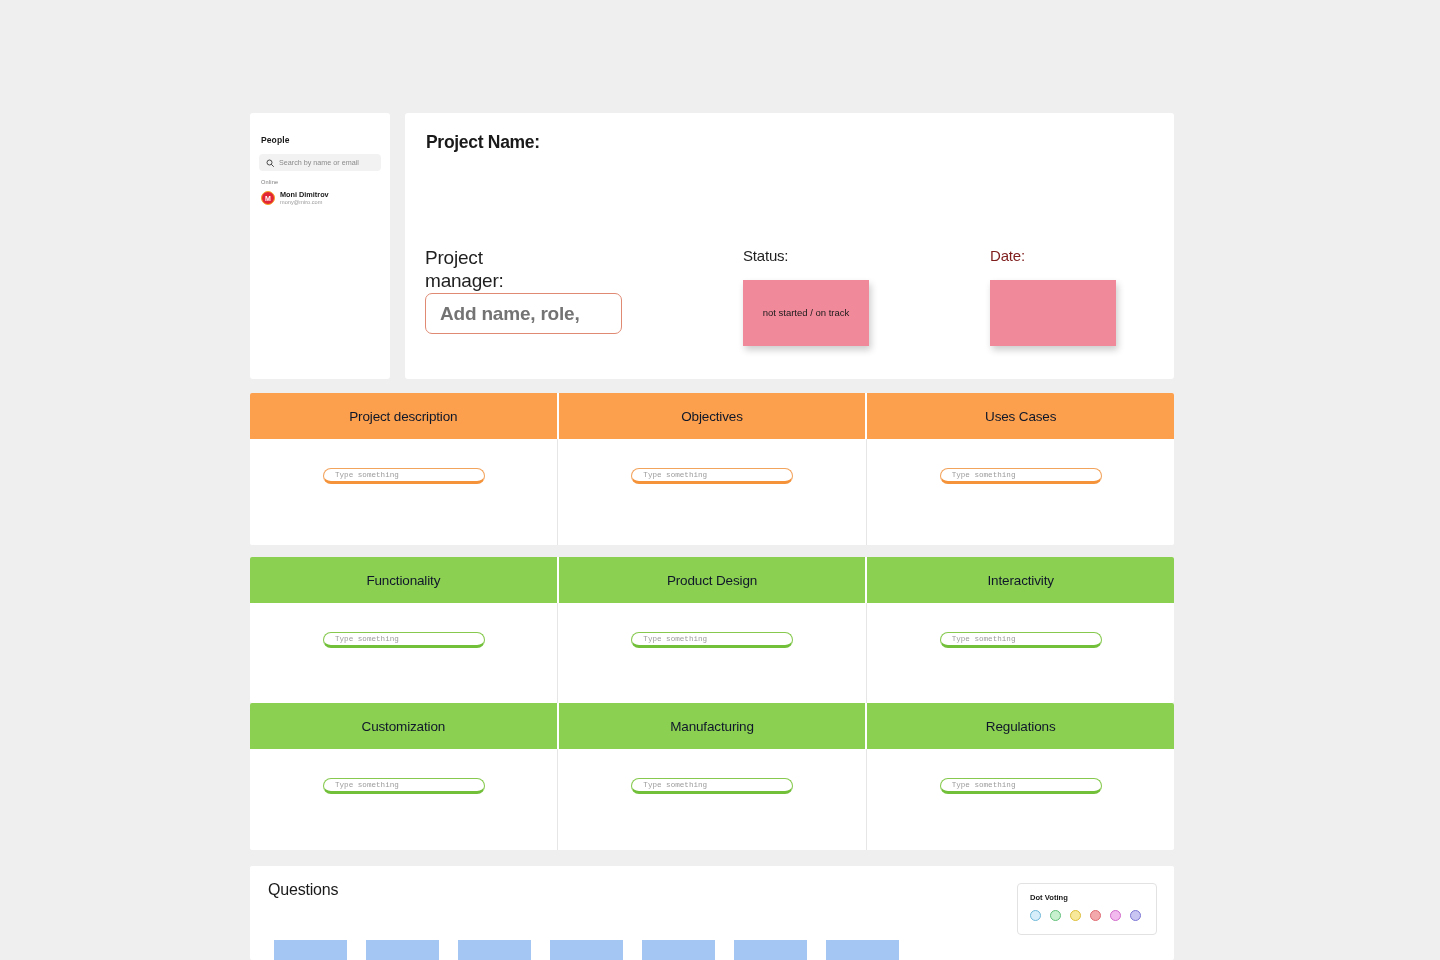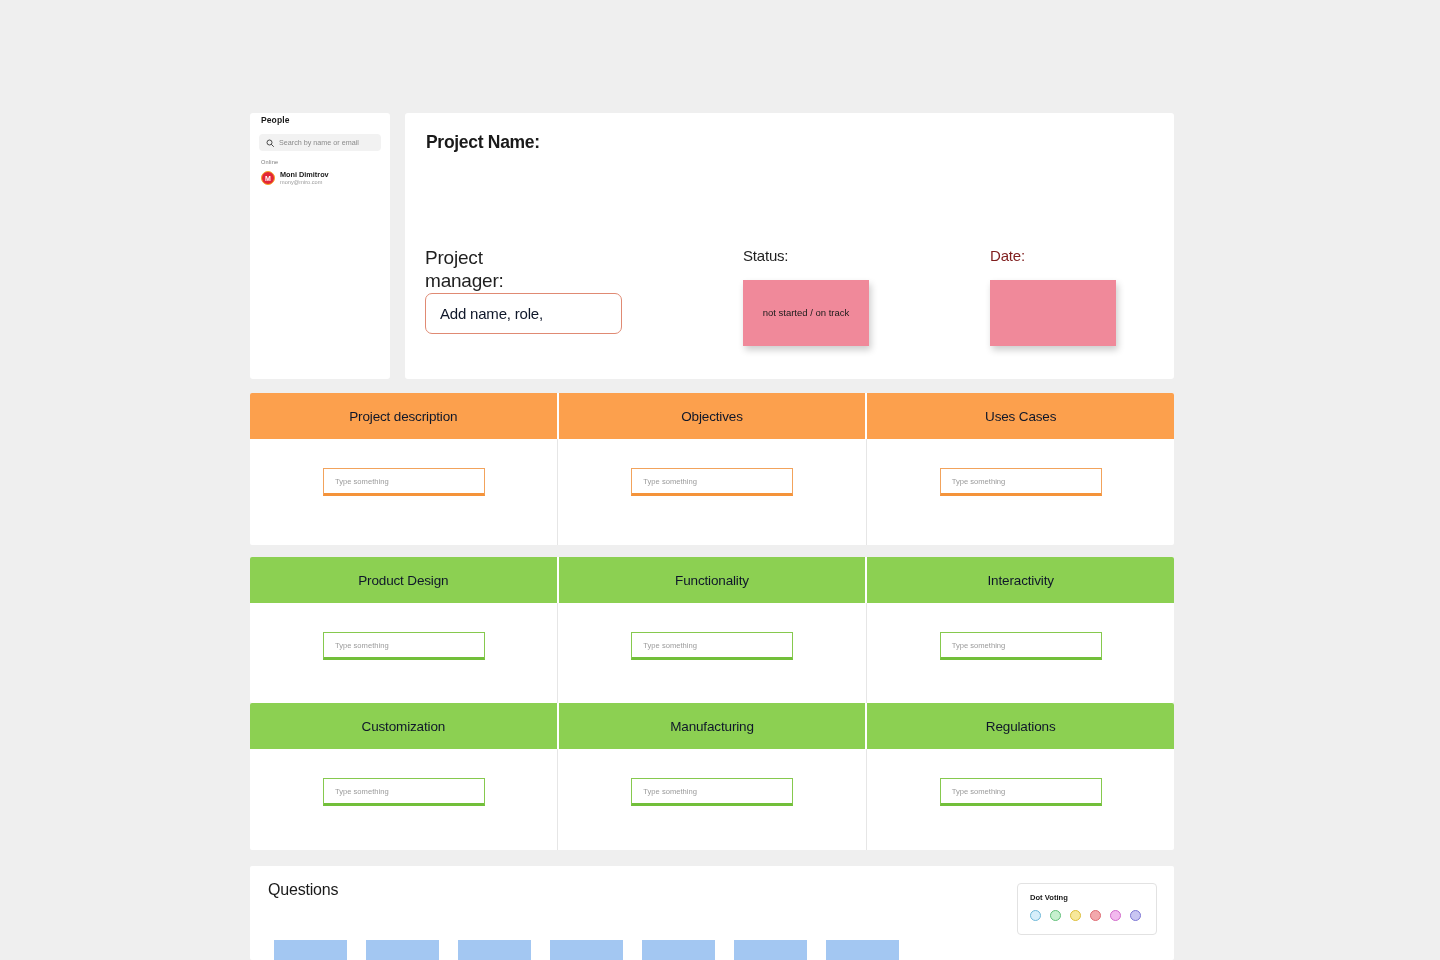--- a/index.html
+++ b/index.html
@@ -26,21 +26,21 @@
 
   .people-panel {
     position: absolute;
     left: 0;
     top: 0;
     width: 140px;
     height: 266px;
     background: #ffffff;
     border-radius: 3px;
     box-sizing: border-box;
-    padding: 2px 9px;
+    padding: 22px 9px;
   }
   .people-title {
     font-size: 8.5px;
     font-weight: bold;
     color: #1a1a1a;
     letter-spacing: 0.1px;
     margin: 0 0 9px 2px;
   }
   .people-search {
     display: flex;
@@ -133,23 +133,23 @@
     height: 41px;
     border: 1.4px solid #e08a73;
     border-radius: 7px;
     background: #ffffff;
     box-sizing: border-box;
     display: flex;
     align-items: center;
     padding-left: 14px;
   }
   .pm-input-text {
-    font-size: 15px;
-    font-weight: normal;
-    color: #0f172a;
+    font-size: 19px;
+    font-weight: bold;
+    color: #737373;
     letter-spacing: -0.2px;
   }
 
   .status-label {
     position: absolute;
     left: 338px;
     top: 134px;
     font-size: 15px;
     color: #1f1f1f;
     letter-spacing: -0.2px;
@@ -233,27 +233,28 @@
     border-right: 1px solid #e6e6e6;
     box-sizing: border-box;
   }
   .body-cell:last-child { border-right: none; }
 
   .type-input {
     position: absolute;
     left: 73px;
     top: 29px;
     width: 162px;
-    height: 28px;
-    background: #ffffff;
-    border-radius: 0;
+    height: 16px;
+    background: #ffffff;
+    border-radius: 8px;
     box-sizing: border-box;
     display: flex;
     align-items: center;
     padding-left: 11px;
+    font-family: Liberation Mono, monospace;
   }
   .ti-orange {
     border: 1px solid #f2a35c;
     border-bottom: 3px solid #f4933a;
   }
   .ti-green {
     border: 1px solid #86c94e;
     border-bottom: 3px solid #72bf3a;
   }
   .type-input-ph {
@@ -391,22 +392,22 @@
     <div class="body-cell">
       <div class="type-input ti-orange">
         <span class="type-input-ph">Type something</span>
       </div>
     </div>
   </div>
 </div>
 
 <div class="section sec-green1">
   <div class="hdr-row">
+    <div class="hdr-cell hdr-green">Functionality</div>
     <div class="hdr-cell hdr-green">Product Design</div>
-    <div class="hdr-cell hdr-green">Functionality</div>
     <div class="hdr-cell hdr-green">Interactivity</div>
   </div>
   <div class="body-row">
     <div class="body-cell">
       <div class="type-input ti-green">
         <span class="type-input-ph">Type something</span>
       </div>
     </div>
     <div class="body-cell">
       <div class="type-input ti-green">

